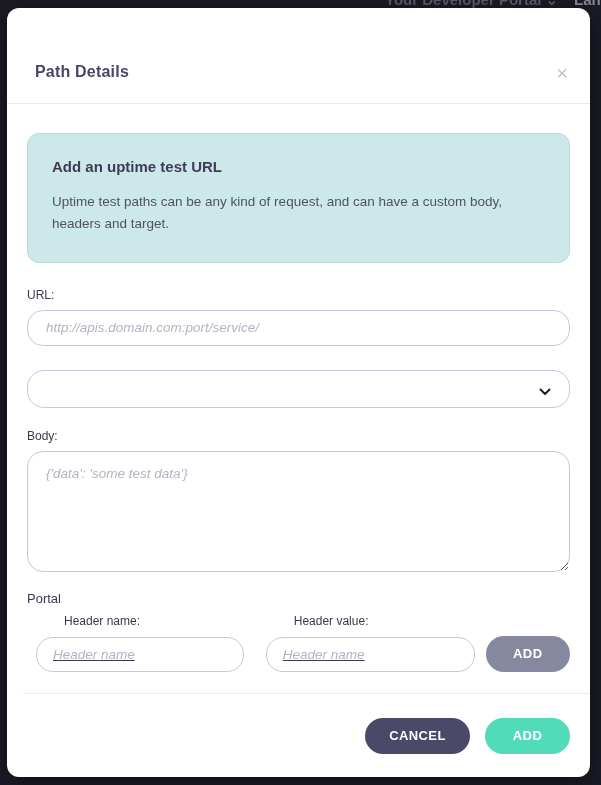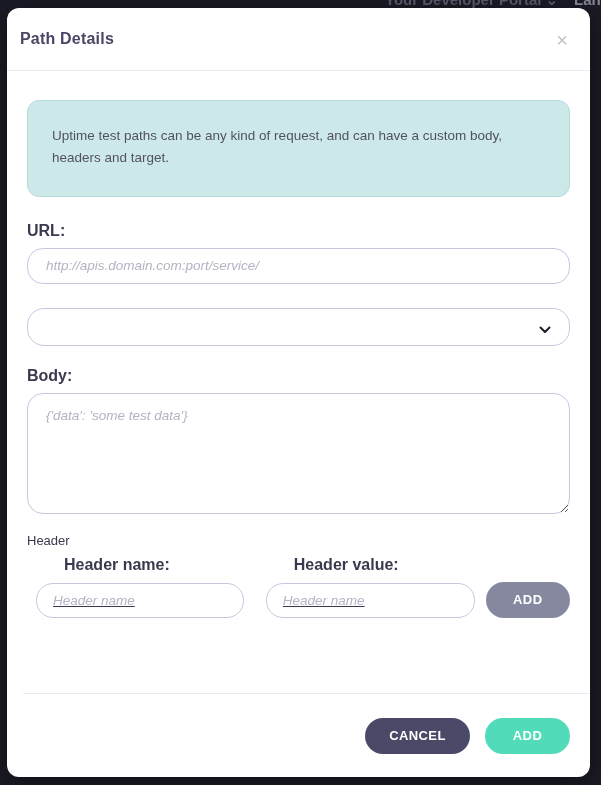--- a/index.html
+++ b/index.html
@@ -46,23 +46,24 @@
     box-shadow: 0 6px 24px rgba(0,0,0,0.45);
     z-index: 1;
     display: flex;
     flex-direction: column;
   }
   .modal-header {
     height: 63px;
     flex: 0 0 63px;
     display: flex;
     align-items: center;
-    padding: 0 13px;
+    padding: 0 28px;
     border-bottom: 1px solid var(--divider);
     position: relative;
+    margin-top: 33px;
   }
   .modal-title {
     font-size: 16px;
     font-weight: bold;
     color: var(--title-color);
     letter-spacing: 0.2px;
   }
   .close-btn {
     position: absolute;
     right: 22px; top: 22px;
@@ -92,22 +93,22 @@
     margin-bottom: 16px;
   }
   .info-desc {
     font-size: 13.5px;
     line-height: 1.65;
     color: var(--info-text);
     max-width: 480px;
   }
   .field-label {
     display: block;
-    font-size: 16px;
-    font-weight: 700;
+    font-size: 12px;
+    font-weight: 400;
     color: var(--label-color);
   }
   .group-url   { margin-top: 25px; }
   .group-method{ margin-top: 24px; }
   .group-body  { margin-top: 21px; }
   .text-input, .select-wrap, .body-textarea {
     margin-top: 8px;
     width: 100%;
     border: 1.5px solid var(--input-border);
     border-radius: 16px;
@@ -230,20 +231,21 @@
 <div class="modal">
 
   <div class="modal-header">
     <span class="modal-title">Path Details</span>
     <button class="close-btn">×</button>
   </div>
 
   <div class="modal-body">
 
     <div class="info-box">
+      <div class="info-heading">Add an uptime test URL</div>
       <div class="info-desc">Uptime test paths can be any kind of request, and can have a custom body, headers and target.</div>
     </div>
 
     <div class="group-url">
       <label class="field-label">URL:</label>
       <input class="text-input" type="text" placeholder="http://apis.domain.com:port/service/" style="">
     </div>
 
     <div class="group-method">
       <div class="select-wrap">
@@ -256,21 +258,21 @@
             </svg>
         </span>
       </div>
     </div>
 
     <div class="group-body">
       <label class="field-label">Body:</label>
       <textarea class="body-textarea" placeholder="{'data': 'some test data'}" style=""></textarea>
     </div>
 
-    <div class="headers-title">Header</div>
+    <div class="headers-title">Portal</div>
 
     <div class="headers-row">
       <div class="hdr-col hdr-name-col">
         <label class="field-label">Header name:</label>
         <input class="hdr-input" type="text" placeholder="Header name" style="">
       </div>
       <div class="hdr-col hdr-value-col">
         <label class="field-label">Header value:</label>
         <input class="hdr-input" type="text" placeholder="Header name" style="">
       </div>

